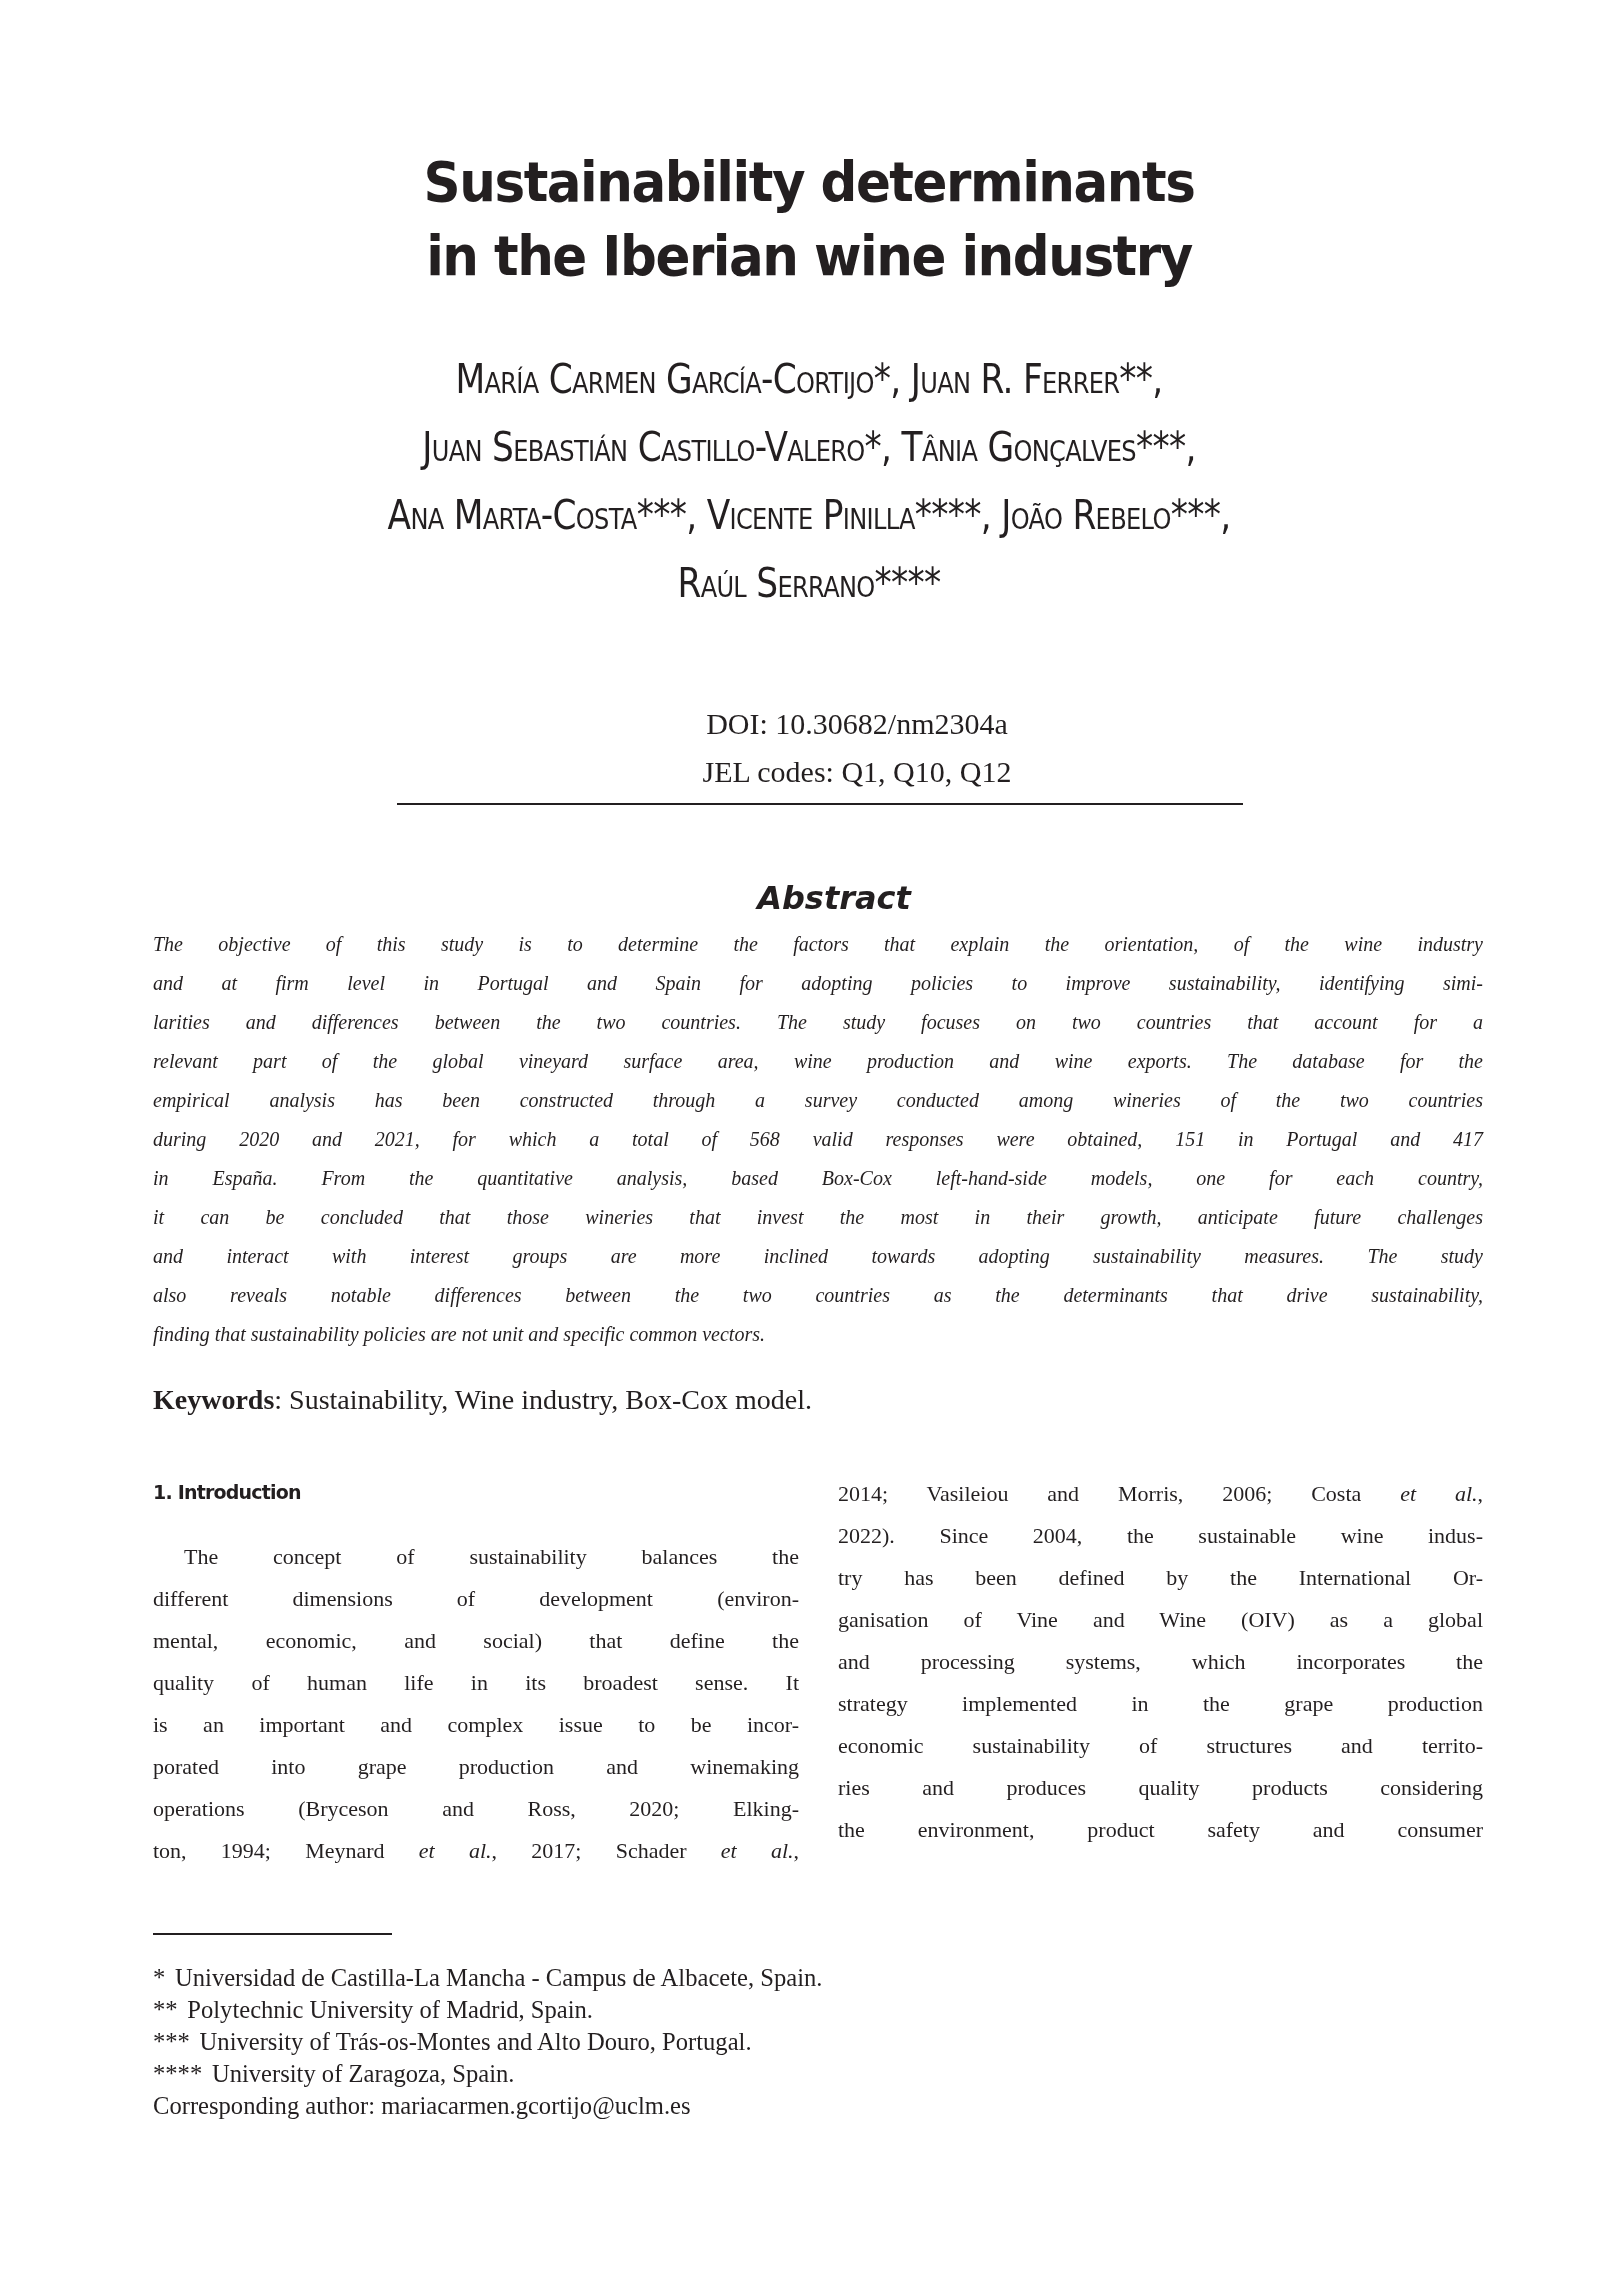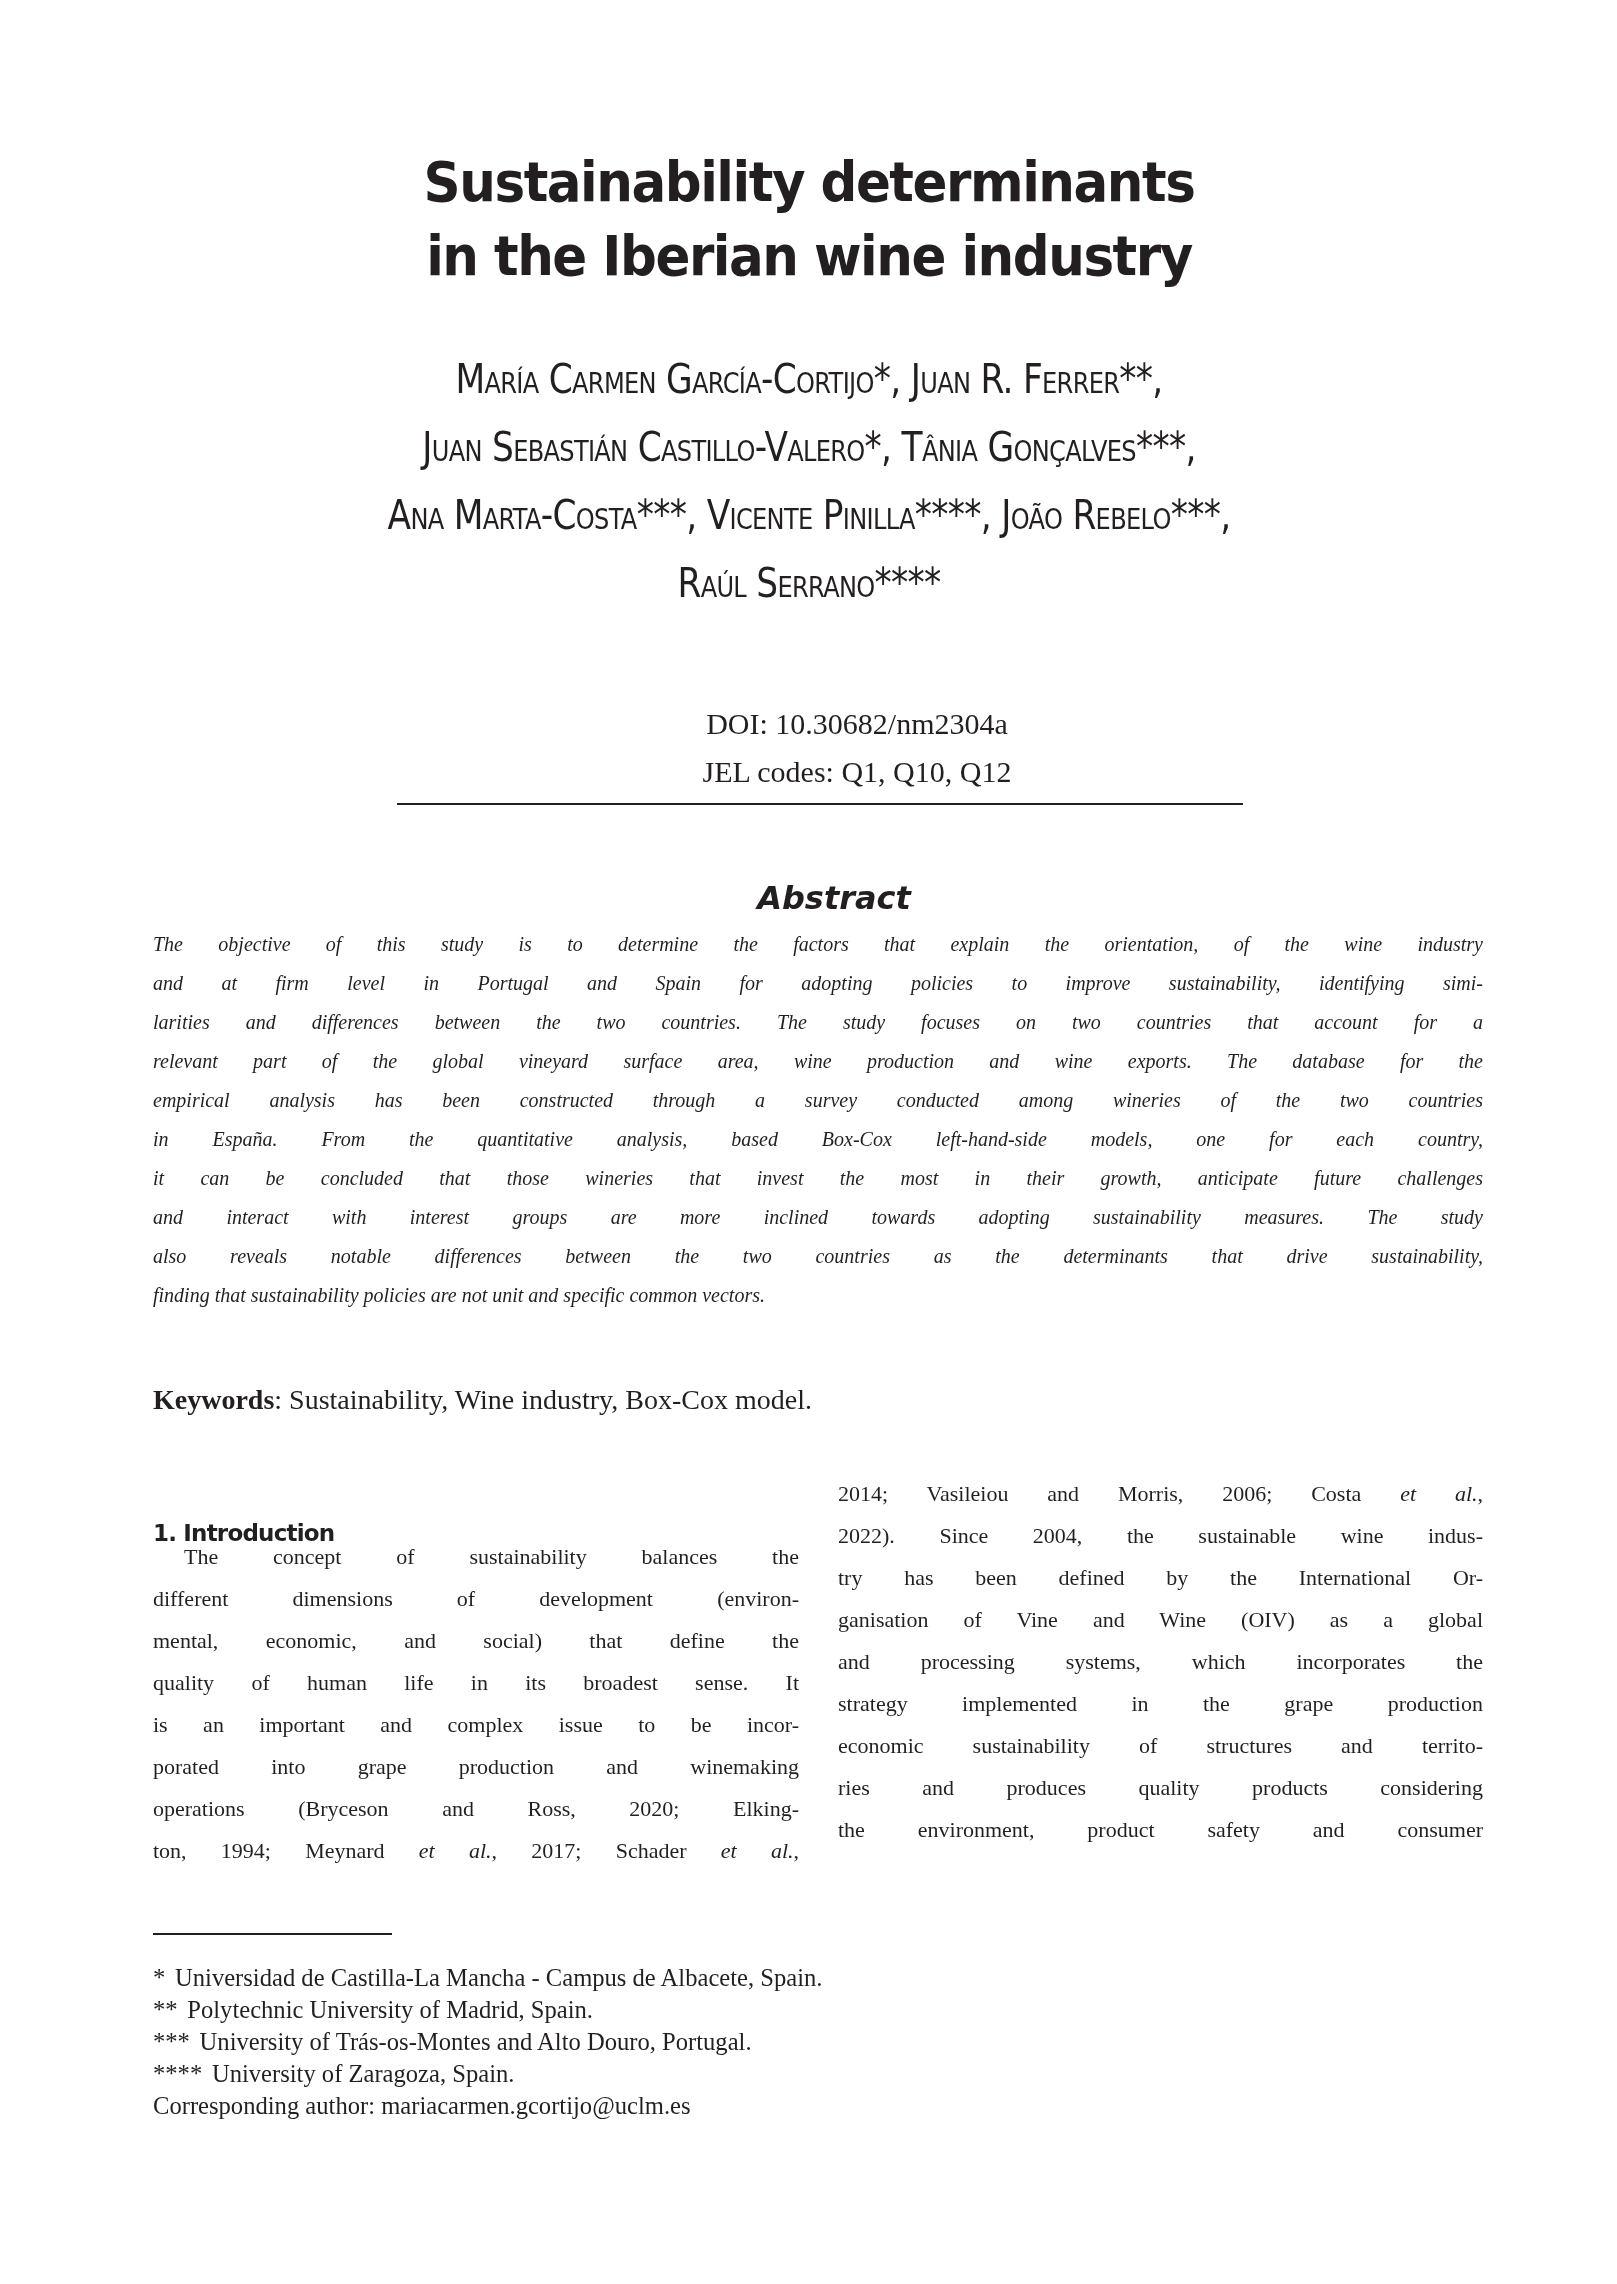--- a/index.html
+++ b/index.html
@@ -25,21 +25,21 @@
   #abstract-body { position: absolute; left: 153px; top: 925px; width: 1330px;
                    font-family: "Liberation Serif", serif; font-style: italic; font-size: 20px; line-height: 39px; }
   .jline { display: block; text-align: justify; text-align-last: justify; white-space: nowrap; height: 39px; overflow: visible; }
   .jline.last { text-align-last: left; }
 
   #keywords { position: absolute; left: 153px; top: 1380px; width: 1330px;
               font-family: "Liberation Serif", serif; font-size: 28px; line-height: 39px; }
   #keywords b { font-weight: bold; }
 
   #intro-heading { position: absolute; left: 153px; top: 1472px;
-                   font-family: "DejaVu Sans", sans-serif; font-weight: bold; font-size: 23px; line-height: 40px; letter-spacing: -0.8px; margin-top: 41px; }
+                   font-family: "DejaVu Sans", sans-serif; font-weight: bold; font-size: 19px; line-height: 40px; letter-spacing: -0.8px; }
 
   .col { position: absolute; top: 1515px; width: 646px; font-family: "Liberation Serif", serif; font-size: 22px; line-height: 42px; }
   #col-left { left: 153px; top: 1536px; }
   #col-right { left: 838px; top: 1473px; width: 645px; }
   .col .jline { height: 42px; }
   .indent { padding-left: 31px; }
 
   #fn-rule { position: absolute; left: 153px; top: 1933px; width: 239px; height: 0; border-top: 2.4px solid #231f20; }
   #footnotes { position: absolute; left: 153px; top: 1962px; font-family: "Liberation Serif", serif; font-size: 24.6px; line-height: 32px; }
   #footnotes div { white-space: nowrap; }
@@ -66,20 +66,21 @@
 </div>
 <div id="meta-rule"></div>
 
 <div id="abstract-heading">Abstract</div>
 <div id="abstract-body">
     <span class="jline">The objective of this study is to determine the factors that explain the orientation, of the wine industry</span>
     <span class="jline">and at firm level in Portugal and Spain for adopting policies to improve sustainability, identifying simi-</span>
     <span class="jline">larities and differences between the two countries. The study focuses on two countries that account for a</span>
     <span class="jline">relevant part of the global vineyard surface area, wine production and wine exports. The database for the</span>
     <span class="jline">empirical analysis has been constructed through a survey conducted among wineries of the two countries</span>
+    <span class="jline">during 2020 and 2021, for which a total of 568 valid responses were obtained, 151 in Portugal and 417</span>
     <span class="jline">in España. From the quantitative analysis, based Box-Cox left-hand-side models, one for each country,</span>
     <span class="jline">it can be concluded that those wineries that invest the most in their growth, anticipate future challenges</span>
     <span class="jline">and interact with interest groups are more inclined towards adopting sustainability measures. The study</span>
     <span class="jline">also reveals notable differences between the two countries as the determinants that drive sustainability,</span>
     <span class="jline last">finding that sustainability policies are not unit and specific common vectors.</span>
   </div>
 
 <div id="keywords"><b>Keywords</b><span>: Sustainability, Wine industry, Box-Cox model.</span></div>
 
 <div id="intro-heading">1. Introduction</div>

